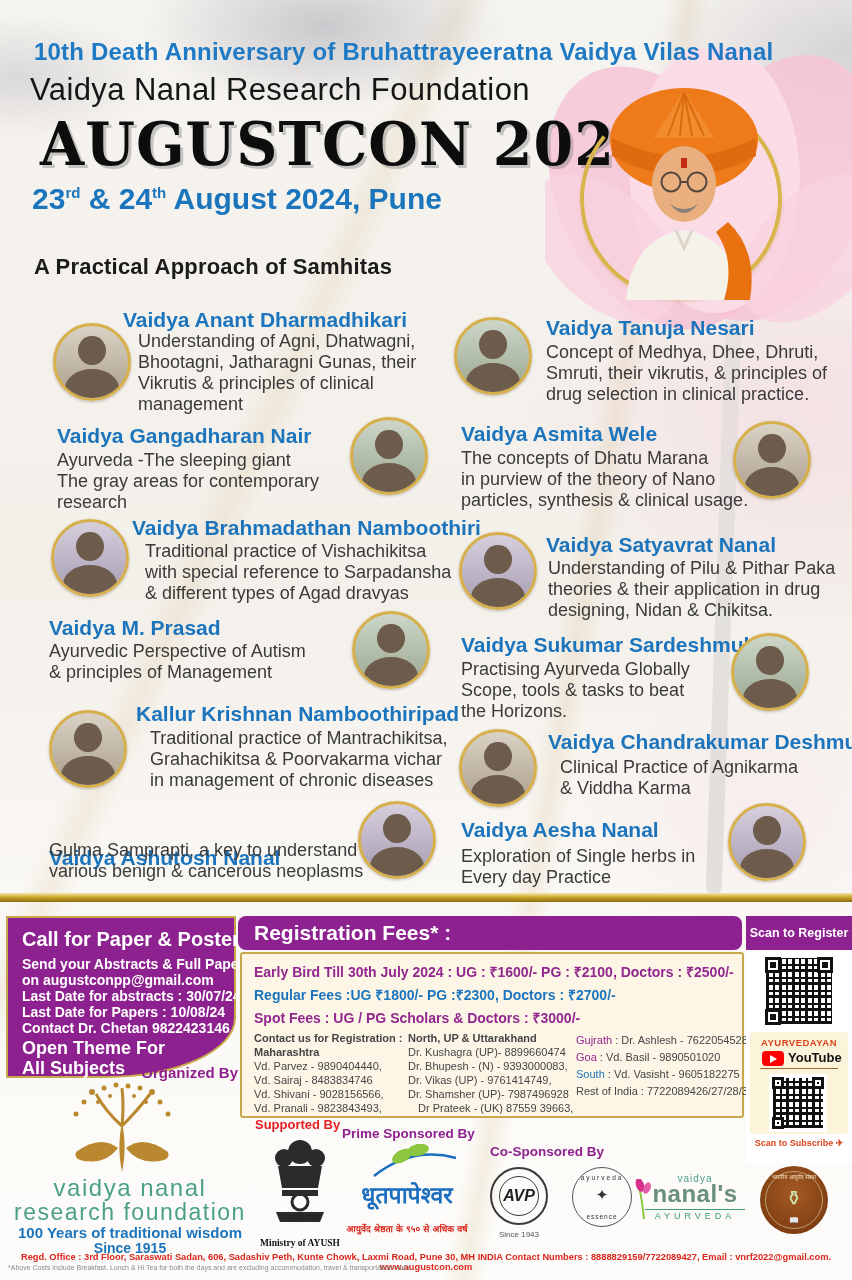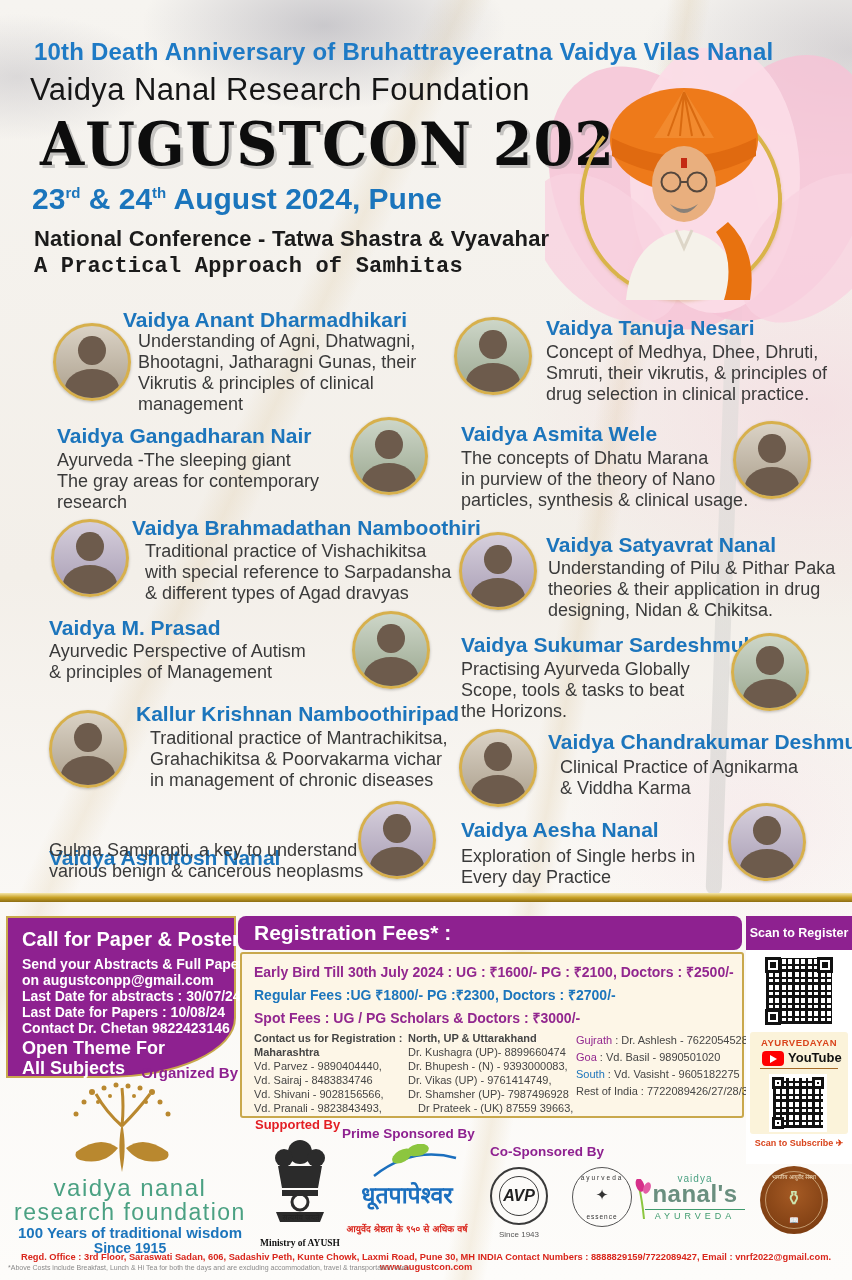--- a/index.html
+++ b/index.html
@@ -132,22 +132,21 @@
     <ellipse cx="230" cy="140" rx="90" ry="140" fill="#F6C3D6" transform="rotate(24 230 140)" opacity=".85"></ellipse>
     <ellipse cx="170" cy="130" rx="85" ry="135" fill="#FBDCE7" opacity=".95"></ellipse>
     <ellipse cx="60" cy="200" rx="55" ry="90" fill="#F9D2E0" transform="rotate(-45 60 200)" opacity=".8"></ellipse>
     <ellipse cx="270" cy="200" rx="55" ry="90" fill="#F9D2E0" transform="rotate(45 270 200)" opacity=".8"></ellipse>
   </svg>
 
   <div class="abs hdr-anniv">10th Death Anniversary of Bruhattrayeeratna Vaidya Vilas Nanal</div>
   <div class="abs hdr-found">Vaidya Nanal Research Foundation</div>
   <div class="abs hdr-title">AUGUSTCON 2024</div>
   <div class="abs hdr-date"><span>23</span><sup>rd</sup><span> &amp;  </span><span>24</span><sup>th</sup><span> August 2024, Pune</span></div>
-  <div class="abs hdr-conf" style="top:226px;">National Conference - Tatwa Shastra &amp; Vyavahar</div>
-  <div class="abs hdr-conf" style="top:254px;font-family:Liberation Mono, monospace;">A Practical Approach of Samhitas</div>
+  <div class="abs hdr-conf" style="top:254px;">A Practical Approach of Samhitas</div>
 
   <div class="abs arc"></div>
   <svg class="abs" style="left:596px;top:78px;width:176px;height:222px;" viewBox="0 0 176 222">
     <ellipse cx="88" cy="62" rx="74" ry="52" fill="#EE7A1A"></ellipse>
     <path d="M88 12 L118 60 L58 60 Z" fill="#F28A2E"></path>
     <path d="M88 14 L96 58 M88 14 L108 58 M88 14 L84 58 M88 14 L72 58" stroke="#D96A10" stroke-width="2" fill="none"></path>
     <path d="M16 78 Q88 116 160 78 L160 60 Q88 96 16 60 Z" fill="#E06A10"></path>
     <ellipse cx="88" cy="106" rx="32" ry="38" fill="#E9AF7E"></ellipse>
     <rect x="85" y="80" width="6" height="10" fill="#C42A12"></rect>
     <circle cx="75" cy="104" r="9.5" fill="none" stroke="#55473d" stroke-width="2"></circle>

